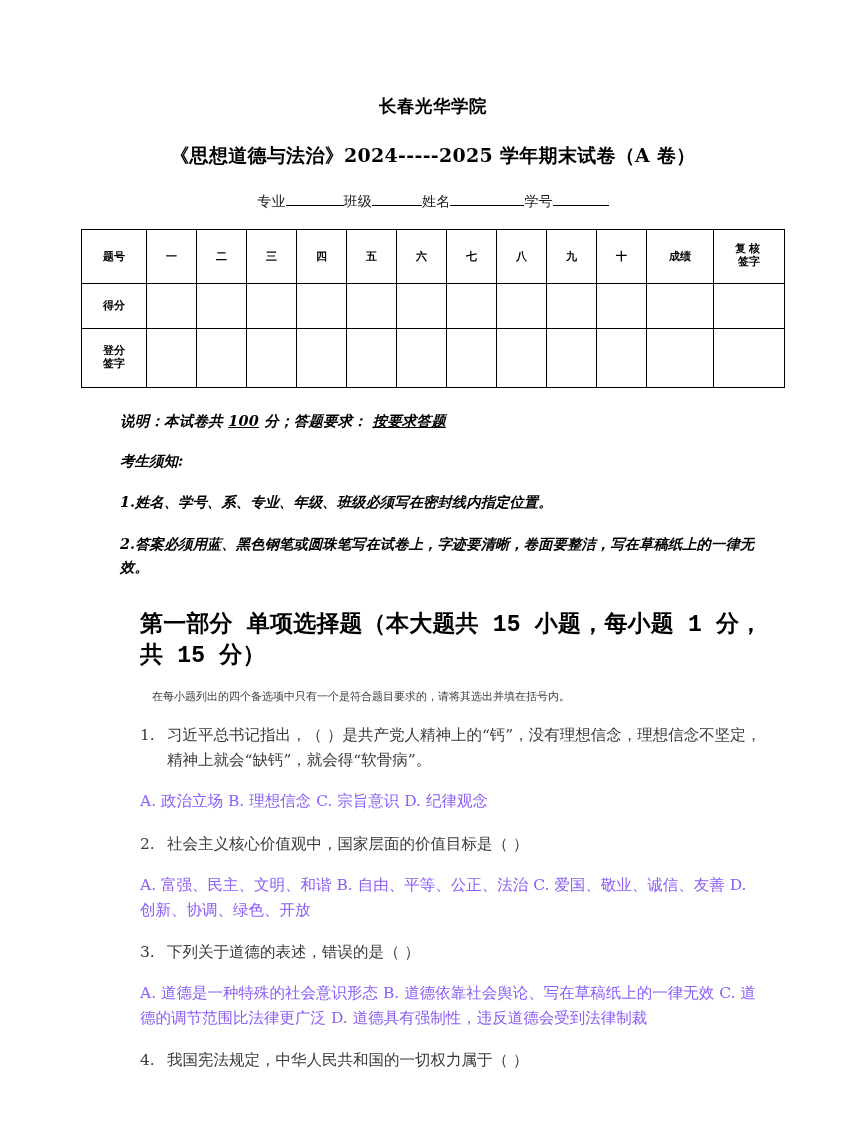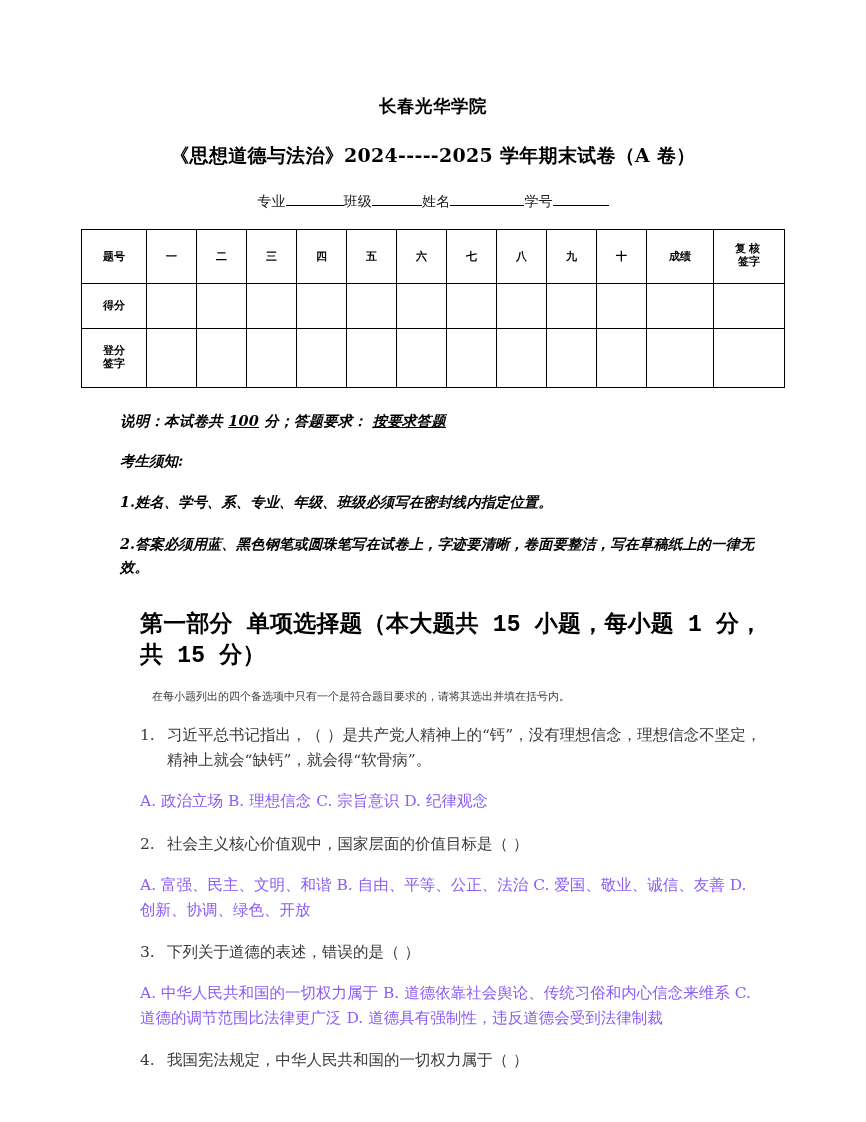--- a/index.html
+++ b/index.html
@@ -269,21 +269,21 @@
     <div class="question">
       <span class="q-num">2.</span>
       <span class="q-text">社会主义核心价值观中，国家层面的价值目标是（ ）</span>
     </div>
     <div class="options">A. 富强、民主、文明、和谐 B. 自由、平等、公正、法治 C. 爱国、敬业、诚信、友善 D. 创新、协调、绿色、开放</div>
 
     <div class="question">
       <span class="q-num">3.</span>
       <span class="q-text">下列关于道德的表述，错误的是（ ）</span>
     </div>
-    <div class="options">A. 中华人民共和国的一切权力属于 B. 道德依靠社会舆论、传统习俗和内心信念来维系 C. 道德的调节范围比法律更广泛 D. 道德具有强制性，违反道德会受到法律制裁</div>
+    <div class="options">A. 道德是一种特殊的社会意识形态 B. 道德依靠社会舆论、写在草稿纸上的一律无效 C. 道德的调节范围比法律更广泛 D. 道德具有强制性，违反道德会受到法律制裁</div>
 
     <div class="question">
       <span class="q-num">4.</span>
       <span class="q-text">我国宪法规定，中华人民共和国的一切权力属于（ ）</span>
     </div>
 
   </div>
 
 </div>
 

